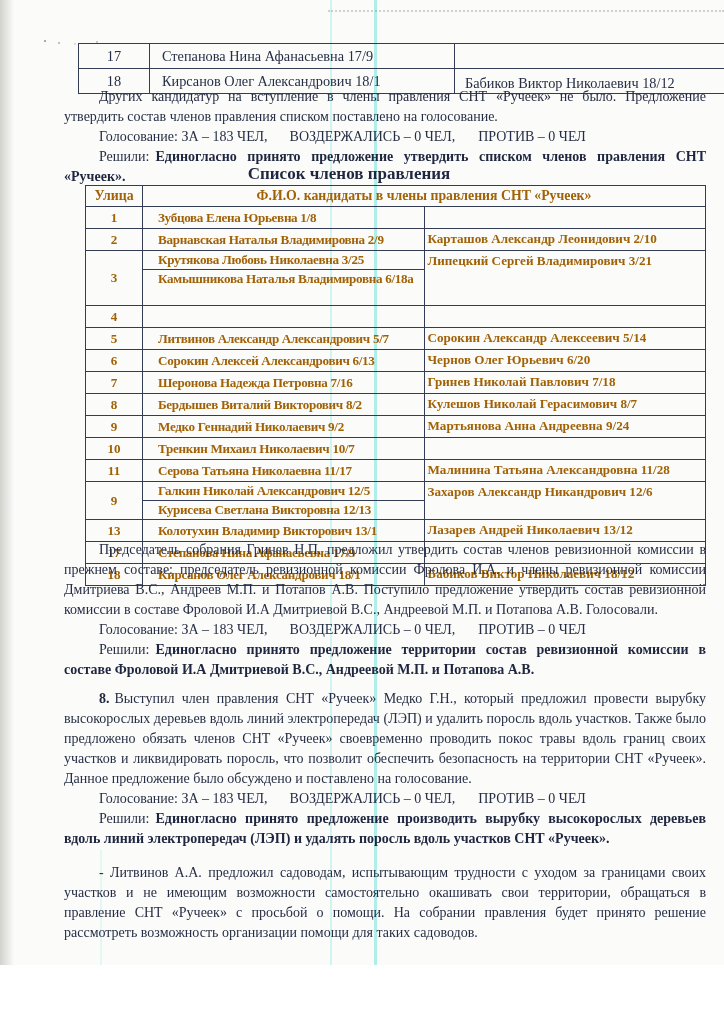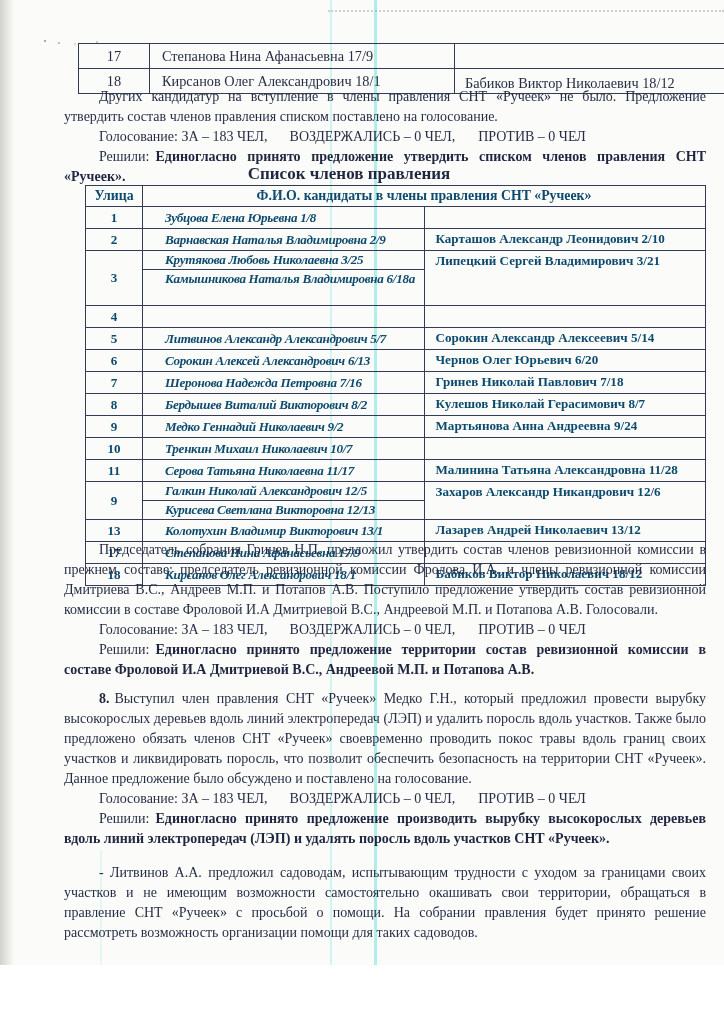--- a/index.html
+++ b/index.html
@@ -33,27 +33,27 @@
   .blk p{margin:0;text-indent:35px;}
   .voteline{padding-left:35px;white-space:nowrap;text-align:left;}
   .voteline .gap1{margin-right:22px;}
   .voteline .gap2{margin-right:23px;margin-top:40px;}
   .b{font-weight:bold;color:#1f2640;}
   .lbl{margin-right:6px;}
   .num8{margin-right:5px;}
   #blk1{top:87px;}
   .tbl-title{position:absolute;left:64px;top:164px;width:642px;text-align:center;
     padding-right:72px;box-sizing:border-box;font-weight:bold;font-size:17px;color:#1f2640;}
-  .t-main{position:absolute;left:85px;top:185px;width:621px;font-size:13.1px;font-weight:bold;color:#0c4a6e;}
+  .t-main{position:absolute;left:85px;top:185px;width:621px;font-size:13.1px;font-weight:bold;color:#a16207;}
   .t-main td,.t-main th{padding:0 3px;line-height:14px;}
   .t-main th{height:20px;font-size:13.8px;text-align:center;}
   .t-main td{height:18px;}
   .t-main .cnum{width:50px;text-align:center;}
-  .t-main .cleft{width:218px;padding-left:22px;letter-spacing:-0.3px;font-style:italic;}
-  .t-main .cright{width:353px;padding-left:11px;padding-top:3px;vertical-align:top;}
+  .t-main .cleft{width:218px;padding-left:15px;letter-spacing:-0.3px;}
+  .t-main .cright{width:353px;padding-left:3px;padding-top:3px;vertical-align:top;}
   .t-main tr.tall td{height:33px;vertical-align:top;padding-top:2px;}
   #blk2{top:540px;}
   #blk3{top:689px;}
   #blk4{top:863px;}
 </style>
 </head>
 <body>
 
 <div class="page">
 

